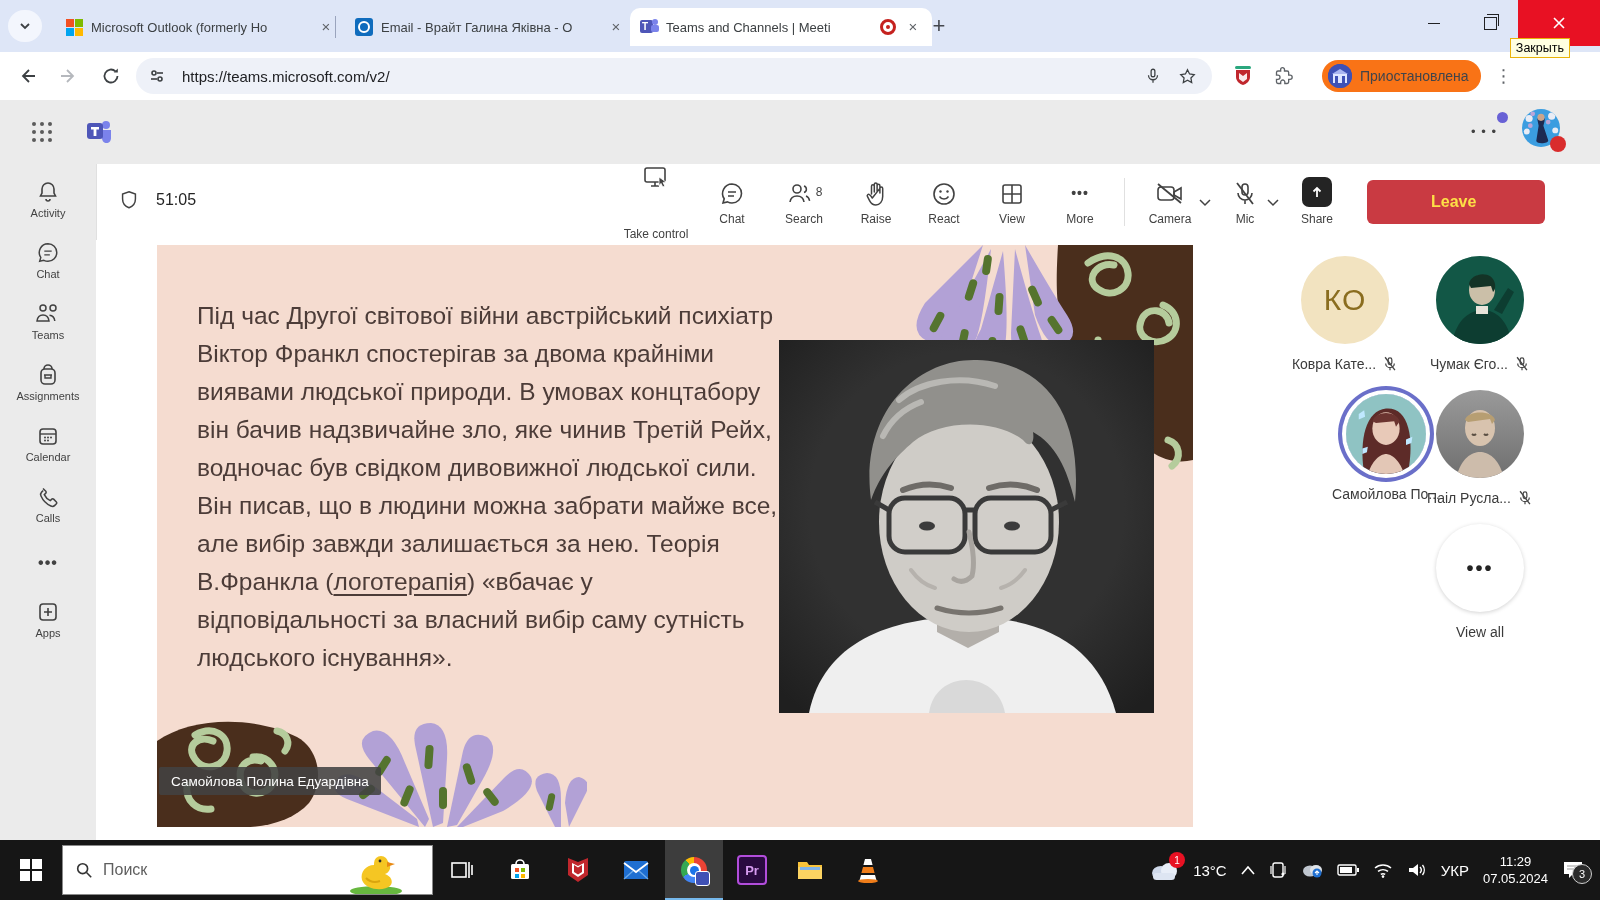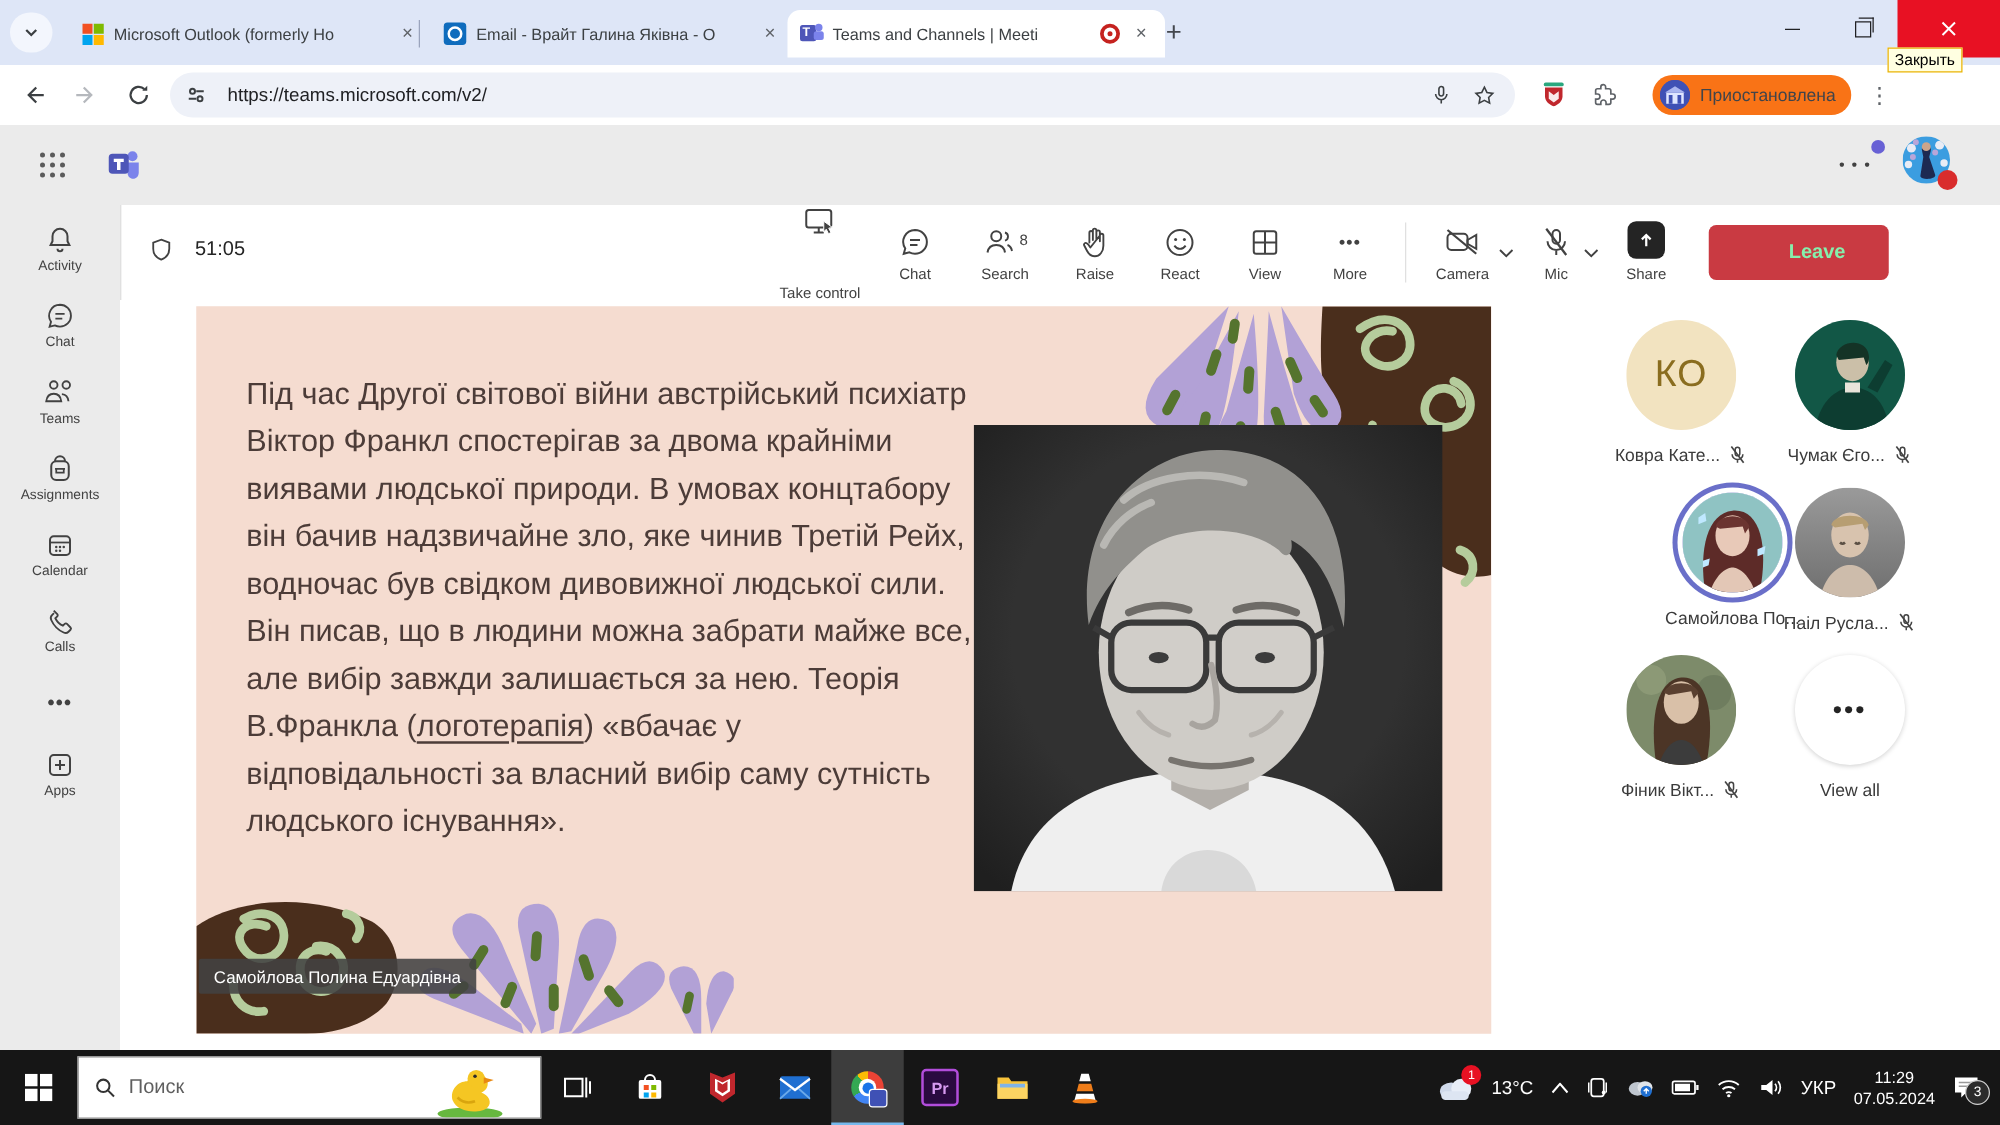--- a/index.html
+++ b/index.html
@@ -58,21 +58,21 @@
   .mbar{position:absolute;left:96px;top:164px;width:1504px;height:76px;background:#fff;border-bottom:1px solid #e8e8e8;}
   .mtimer{position:absolute;left:22px;top:24px;display:flex;align-items:center;gap:16px;color:#242424;font-size:16px;}
   .mbtns{position:absolute;left:518px;top:0;height:76px;display:flex;align-items:center;}
   .mbtn{width:68px;display:flex;flex-direction:column;align-items:center;gap:5px;color:#424242;}
   .mbtn .lbl{font-size:12px;white-space:nowrap;}
   .mbtn .ic{height:28px;display:flex;align-items:flex-end;}
   .mdivider{width:1px;height:48px;background:#e0e0e0;margin:0 10px;}
   .chev-slot{width:16px;margin-left:-6px;margin-right:2px;display:flex;align-items:center;padding-top:2px;}
   .badge8{font-size:12px;color:#424242;margin-left:2px;transform:translateY(-8px);}
   .share-ic{width:30px;height:30px;background:#242424;border-radius:7px;display:flex;align-items:center;justify-content:center;}
-  .leave{margin-left:18px;width:144px;height:44px;background:#c93a42;border-radius:6px;display:flex;align-items:center;color:#86efac;gap:40px;}
+  .leave{margin-left:18px;width:178px;height:44px;background:#c93a42;border-radius:6px;display:flex;align-items:center;color:#fde047;gap:40px;}
   .leave .txt{font-size:16px;font-weight:bold;margin-left:10px;}
   .leave .ldiv{width:1px;height:26px;background:rgba(255,255,255,.45);margin-left:16px;}
   .leave .lchev{width:37px;display:flex;justify-content:center;}
 
   
   .rail{position:absolute;left:0;top:164px;width:96px;height:676px;background:#ebebeb;border-right:1px solid #e0e0e0;}
   .rail-item{width:96px;display:flex;flex-direction:column;align-items:center;gap:3px;color:#424242;margin-top:22px;}
   .rail-item .lbl{font-size:11px;}
 
   
@@ -658,41 +658,20 @@
       <div class="pname">
           <span>Паіл Русла...</span>
         <svg width="16" height="16" viewBox="0 0 24 26">
             <rect x="9" y="3" width="6" height="11" rx="3" fill="none" stroke="#444" stroke-width="2"></rect>
             <path d="M5 12a7 7 0 0 0 14 0M12 19v4" fill="none" stroke="#444" stroke-width="2"></path>
             <line x1="4" y1="2" x2="20" y2="23" stroke="#444" stroke-width="2.2"></line>
           </svg>
       </div>
     </div>
 
-    <div class="ptile" style="left:1179px;top:284px;">
-      <div class="pavatar">
-        <svg width="88" height="88" viewBox="0 0 88 88">
-            <rect width="88" height="88" fill="#7d8b6a"></rect>
-            <circle cx="20" cy="20" r="12" fill="#93a07c" opacity=".7"></circle>
-            <circle cx="70" cy="30" r="14" fill="#6a775b" opacity=".7"></circle>
-            <path d="M24 88C18 46 26 20 44 18c20-2 28 28 20 70z" fill="#4c3526"></path>
-            <ellipse cx="44" cy="38" rx="14" ry="17" fill="#d9c0a8"></ellipse>
-            <path d="M30 30c4-10 24-10 28 0l-4 5-2-6-18 3z" fill="#5a4030"></path>
-            <path d="M26 88c5-16 13-20 18-20s13 4 18 20z" fill="#3c3c3c"></path>
-          </svg>
-      </div>
-      <div class="pname">
-          <span>Фіник Вікт...</span>
-        <svg width="16" height="16" viewBox="0 0 24 26">
-            <rect x="9" y="3" width="6" height="11" rx="3" fill="none" stroke="#444" stroke-width="2"></rect>
-            <path d="M5 12a7 7 0 0 0 14 0M12 19v4" fill="none" stroke="#444" stroke-width="2"></path>
-            <line x1="4" y1="2" x2="20" y2="23" stroke="#444" stroke-width="2.2"></line>
-          </svg>
-      </div>
-    </div>
 
     <div class="ptile" style="left:1314px;top:284px;">
       <div class="viewall">•••</div>
       <div class="pname">
           <span>View all</span>
         </div>
     </div>
 
     <div class="selftile">
       

